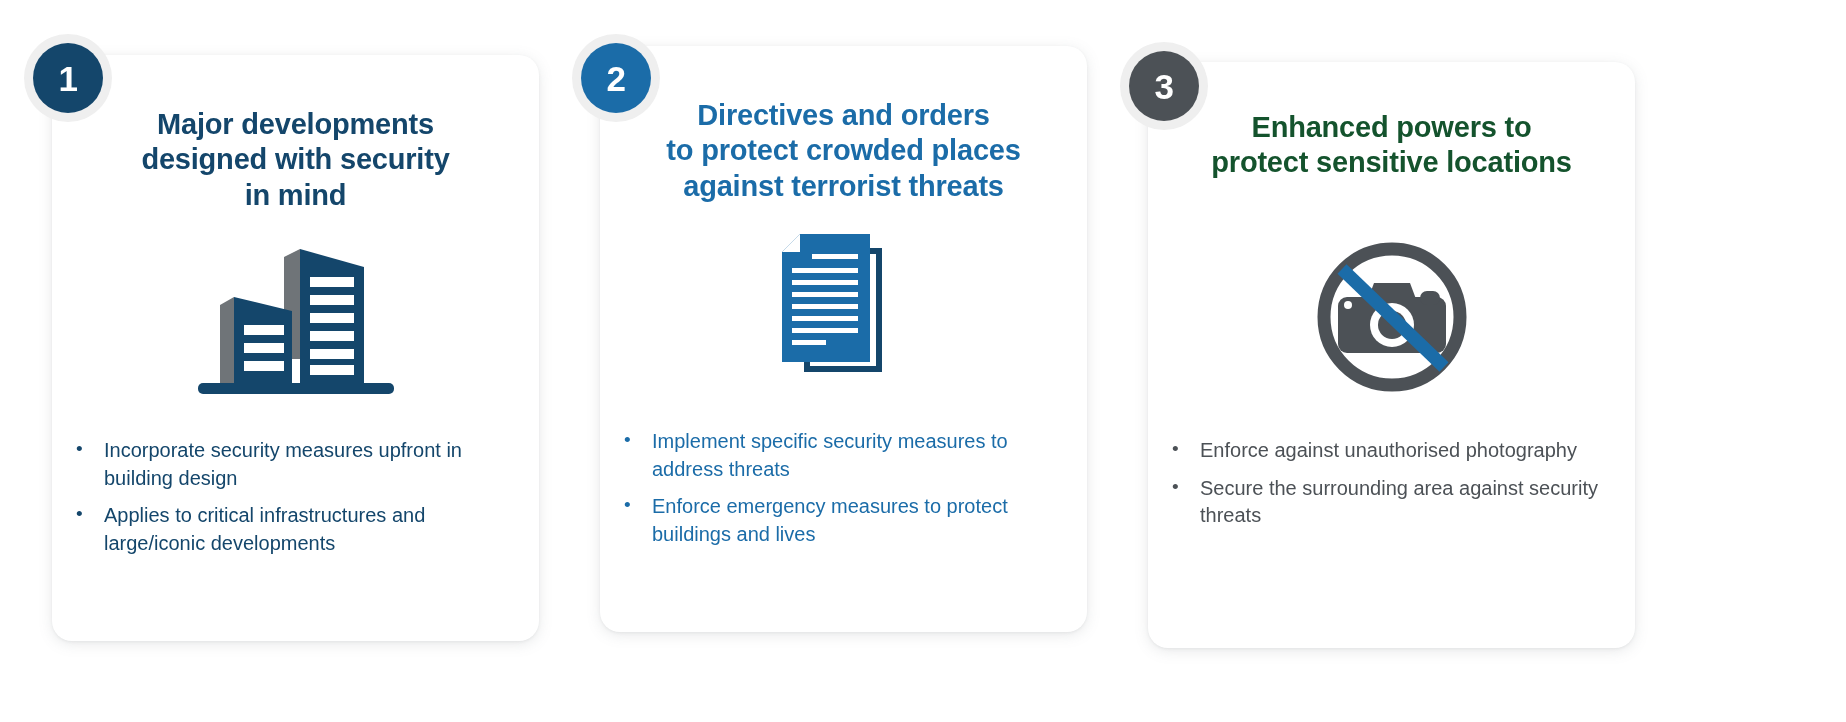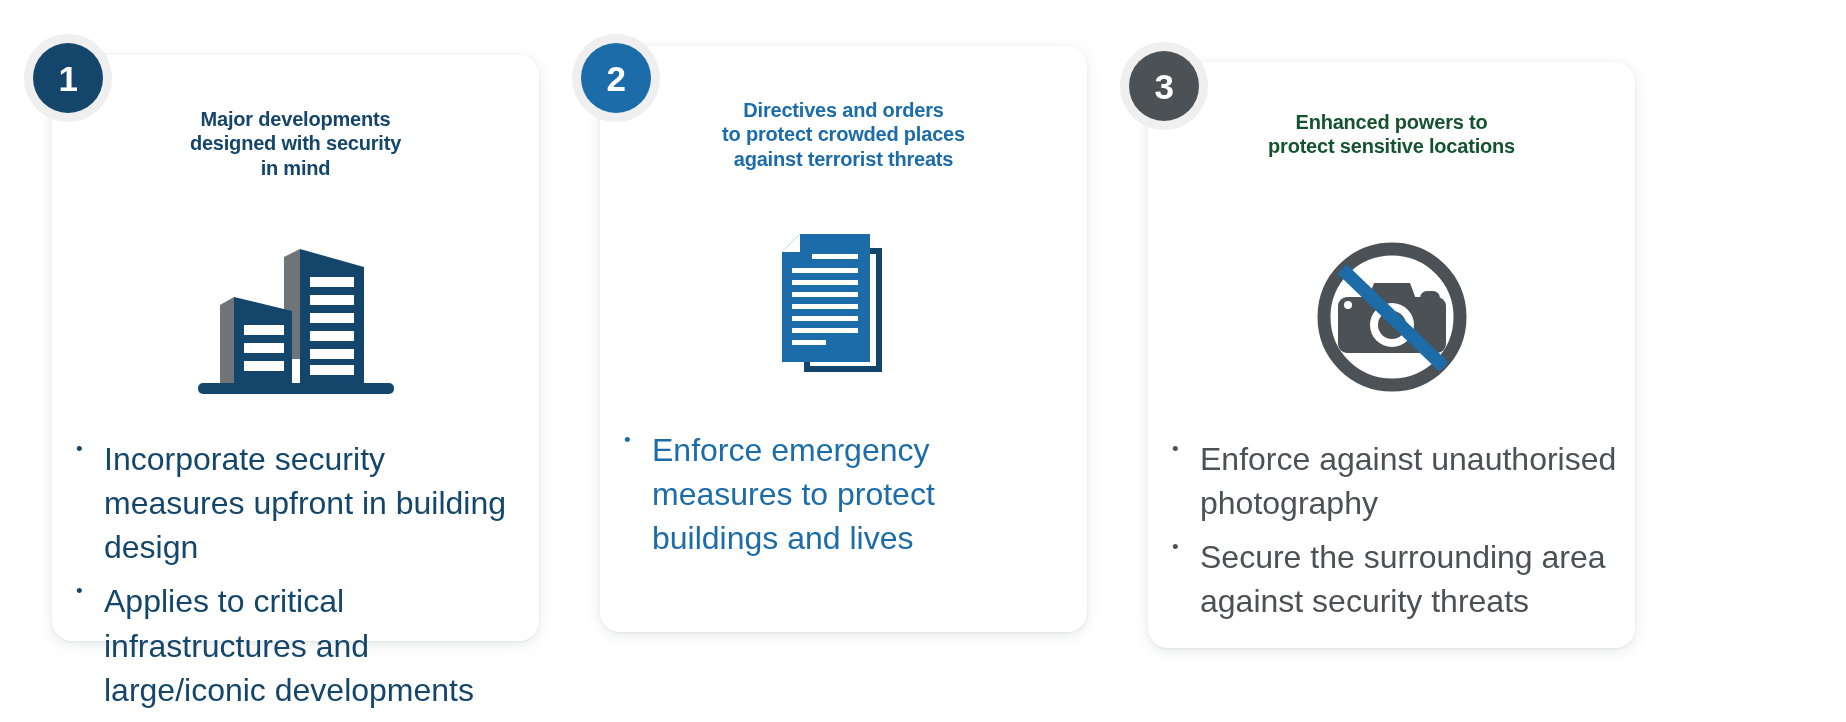--- a/index.html
+++ b/index.html
@@ -64,21 +64,21 @@
   .badge-navy { background: #14466B; }
   .badge-blue { background: #1B6CA8; }
   .badge-gray { background: #4C5156; }
 
   
   .card-heading {
     position: absolute;
     left: 0;
     right: 0;
     text-align: center;
-    font-size: 20px;
+    font-size: 29px;
     font-weight: bold;
     line-height: 1.22;
     padding: 0 18px;
     letter-spacing: -0.2px;
   }
   .card-1 .card-heading { top: 52px; color: #14466B; }
   .card-2 .card-heading { top: 52px; color: #1B6CA8; }
   .card-3 .card-heading { top: 48px; color: #14532d; }
 
   
@@ -101,21 +101,21 @@
     right: 18px;
     list-style: none;
   }
   .card-1 .bullets { top: 382px; }
   .card-2 .bullets { top: 382px; }
   .card-3 .bullets { top: 375px; }
 
   .bullets li {
     position: relative;
     padding-left: 42px;
-    font-size: 32px;
+    font-size: 20px;
     line-height: 1.38;
     margin-bottom: 10px;
   }
   .bullets li::before {
     content: "\2022";
     position: absolute;
     left: 14px;
     top: -1px;
     font-size: 19px;
   }
@@ -191,20 +191,21 @@
         <rect x="18" y="54" width="66" height="5" fill="#ffffff"></rect>
         <rect x="18" y="66" width="66" height="5" fill="#ffffff"></rect>
         <rect x="18" y="78" width="66" height="5" fill="#ffffff"></rect>
         <rect x="18" y="90" width="66" height="5" fill="#ffffff"></rect>
         <rect x="18" y="102" width="66" height="5" fill="#ffffff"></rect>
         <rect x="18" y="114" width="34" height="5" fill="#ffffff"></rect>
       </svg>
     </div>
 
     <ul class="bullets">
+      <li>Implement specific security measures to address threats</li>
       <li>Enforce emergency measures to protect buildings and lives</li>
     </ul>
   </div>
 
   <div class="card card-3">
     <div class="card-heading">
       <div>Enhanced powers to</div>
       <div>protect sensitive locations</div>
     </div>
 

